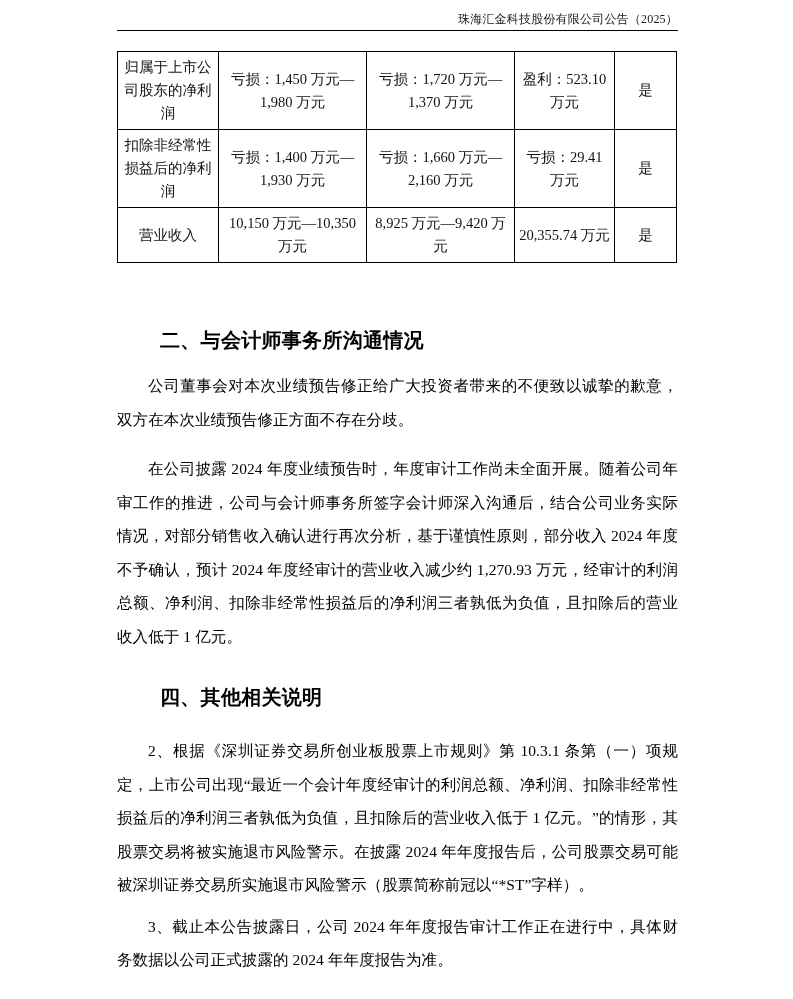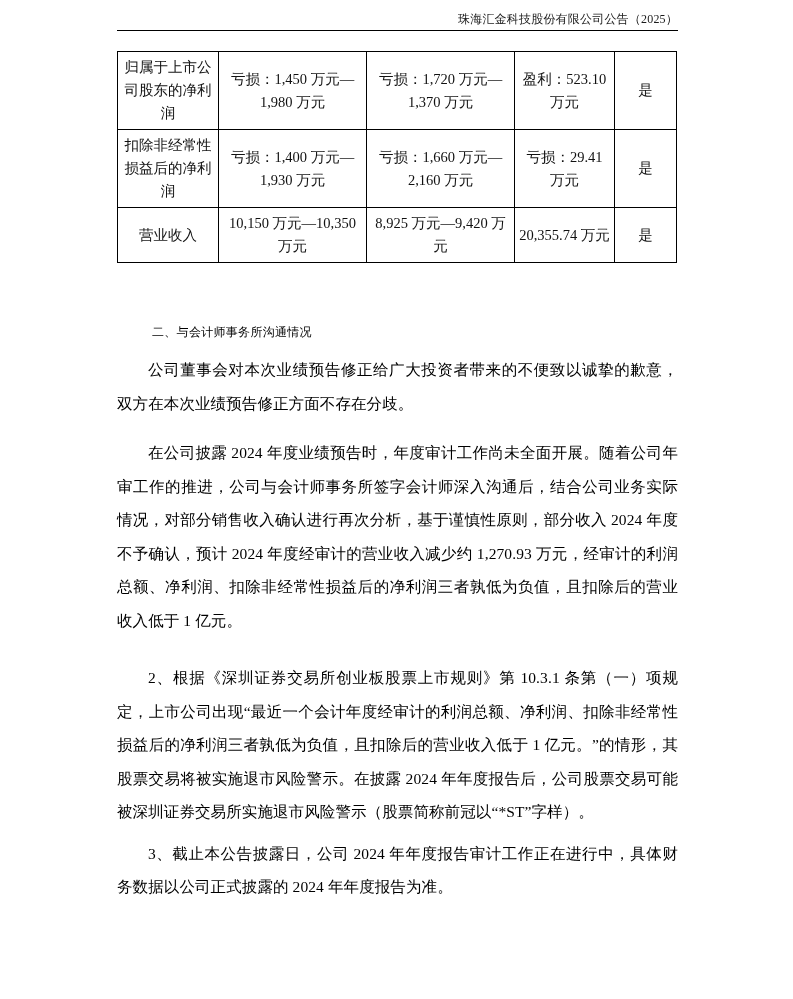--- a/index.html
+++ b/index.html
@@ -72,24 +72,24 @@
   .cell-txt { display: block; }
 
   
   .content {
     position: absolute;
     left: 117px;
     top: 312px;
     width: 561px;
   }
   .h-sec {
-    font-size: 12px;
-    font-weight: normal;
+    font-size: 20px;
+    font-weight: bold;
     line-height: 33px;
-    margin: 4px;
+    margin: 12px;
     text-indent: 31px;
     letter-spacing: 0.3px;
     font-family: "Liberation Serif", "DejaVu Serif", serif;
   }
   .p-body {
     font-size: 15.5px;
     line-height: 33.5px;
     margin: 0;
     text-indent: 31px;
     text-align: justify;
@@ -174,20 +174,21 @@
 
     <div class="h-sec">二、与会计师事务所沟通情况</div>
     <div class="p-body">公司董事会对本次业绩预告修正给广大投资者带来的不便致以诚挚的歉意，双方在本次业绩预告修正方面不存在分歧。</div>
 
     <div class="sp-16"></div>
 
     <div class="p-body">在公司披露 2024 年度业绩预告时，年度审计工作尚未全面开展。随着公司年审工作的推进，公司与会计师事务所签字会计师深入沟通后，结合公司业务实际情况，对部分销售收入确认进行再次分析，基于谨慎性原则，部分收入 2024 年度不予确认，预计 2024 年度经审计的营业收入减少约 1,270.93 万元，经审计的利润总额、净利润、扣除非经常性损益后的净利润三者孰低为负值，且扣除后的营业收入低于 1 亿元。</div>
 
     <div class="sp-16"></div>
 
+    <div class="h-sec">四、其他相关说明</div>
     <div class="sp-8"></div>
     <div class="p-body">2、根据《深圳证券交易所创业板股票上市规则》第 10.3.1 条第（一）项规定，上市公司出现“最近一个会计年度经审计的利润总额、净利润、扣除非经常性损益后的净利润三者孰低为负值，且扣除后的营业收入低于 1 亿元。”的情形，其股票交易将被实施退市风险警示。在披露 2024 年年度报告后，公司股票交易可能被深圳证券交易所实施退市风险警示（股票简称前冠以“*ST”字样）。</div>
     <div class="sp-8"></div>
     <div class="p-body">3、截止本公告披露日，公司 2024 年年度报告审计工作正在进行中，具体财务数据以公司正式披露的 2024 年年度报告为准。</div>
 
   </div>
 
 </div>
 
 </body></html>

